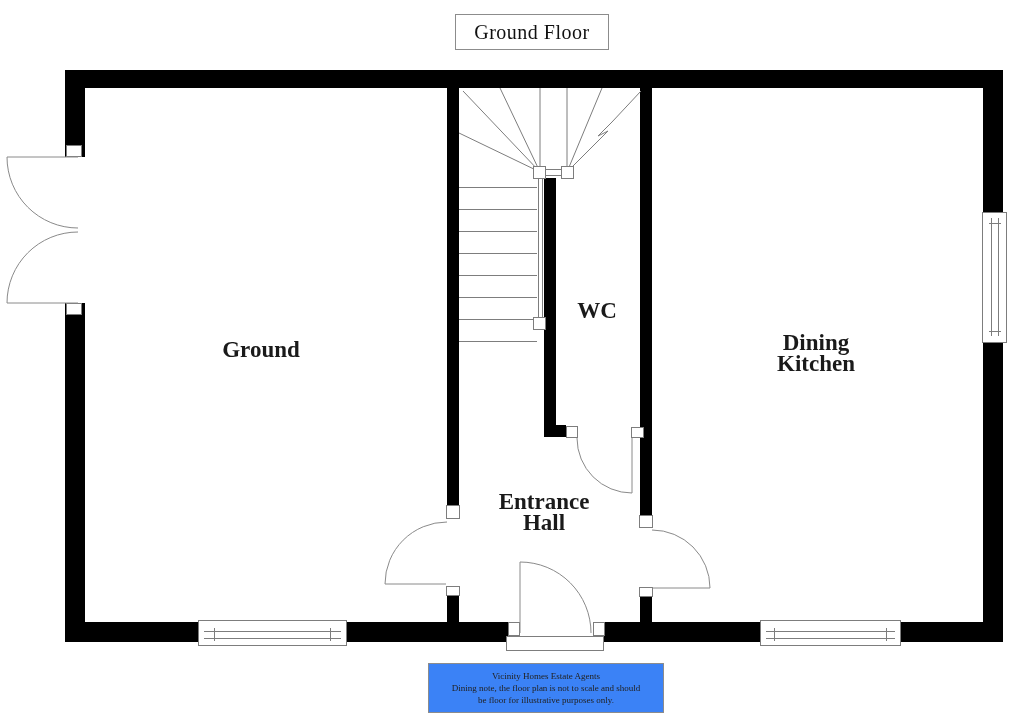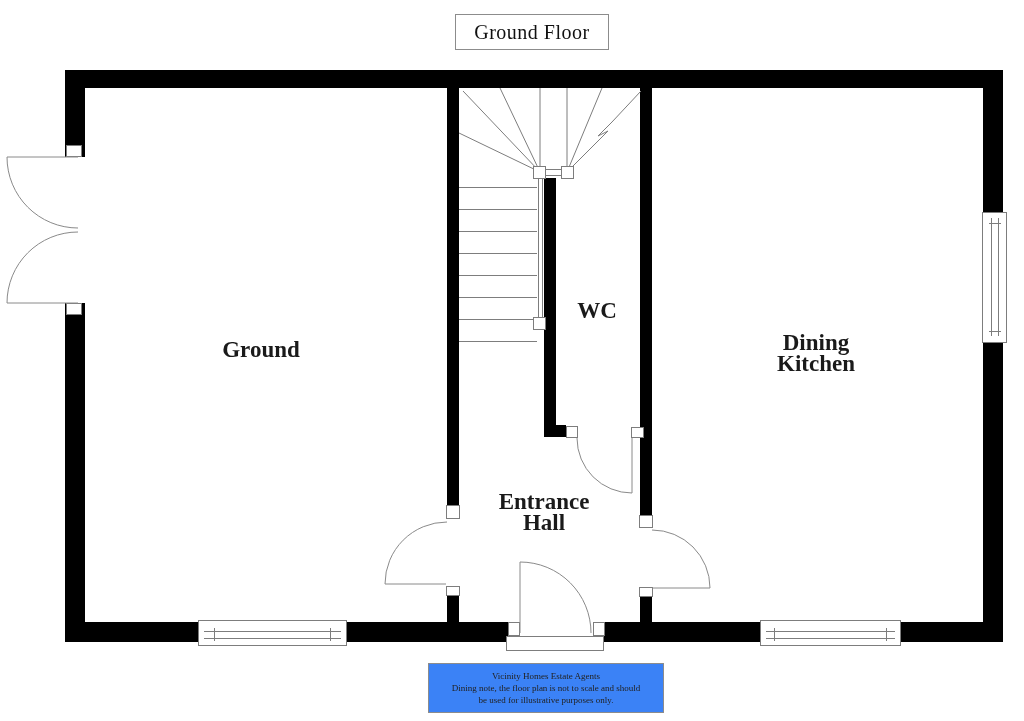--- a/index.html
+++ b/index.html
@@ -166,16 +166,16 @@
   </div>
 
   <div class="room-label" style="left:816px;top:353px">
     <div>Dining</div>
     <div>Kitchen</div>
   </div>
 
   <div class="footer-box">
     <div>Vicinity Homes Estate Agents</div>
     <div>Dining note, the floor plan is not to scale and should</div>
-    <div>be used for illustrative purposes only.</div>
+    <div>be floor for illustrative purposes only.</div>
   </div>
 
 </div>
 
 </body></html>

